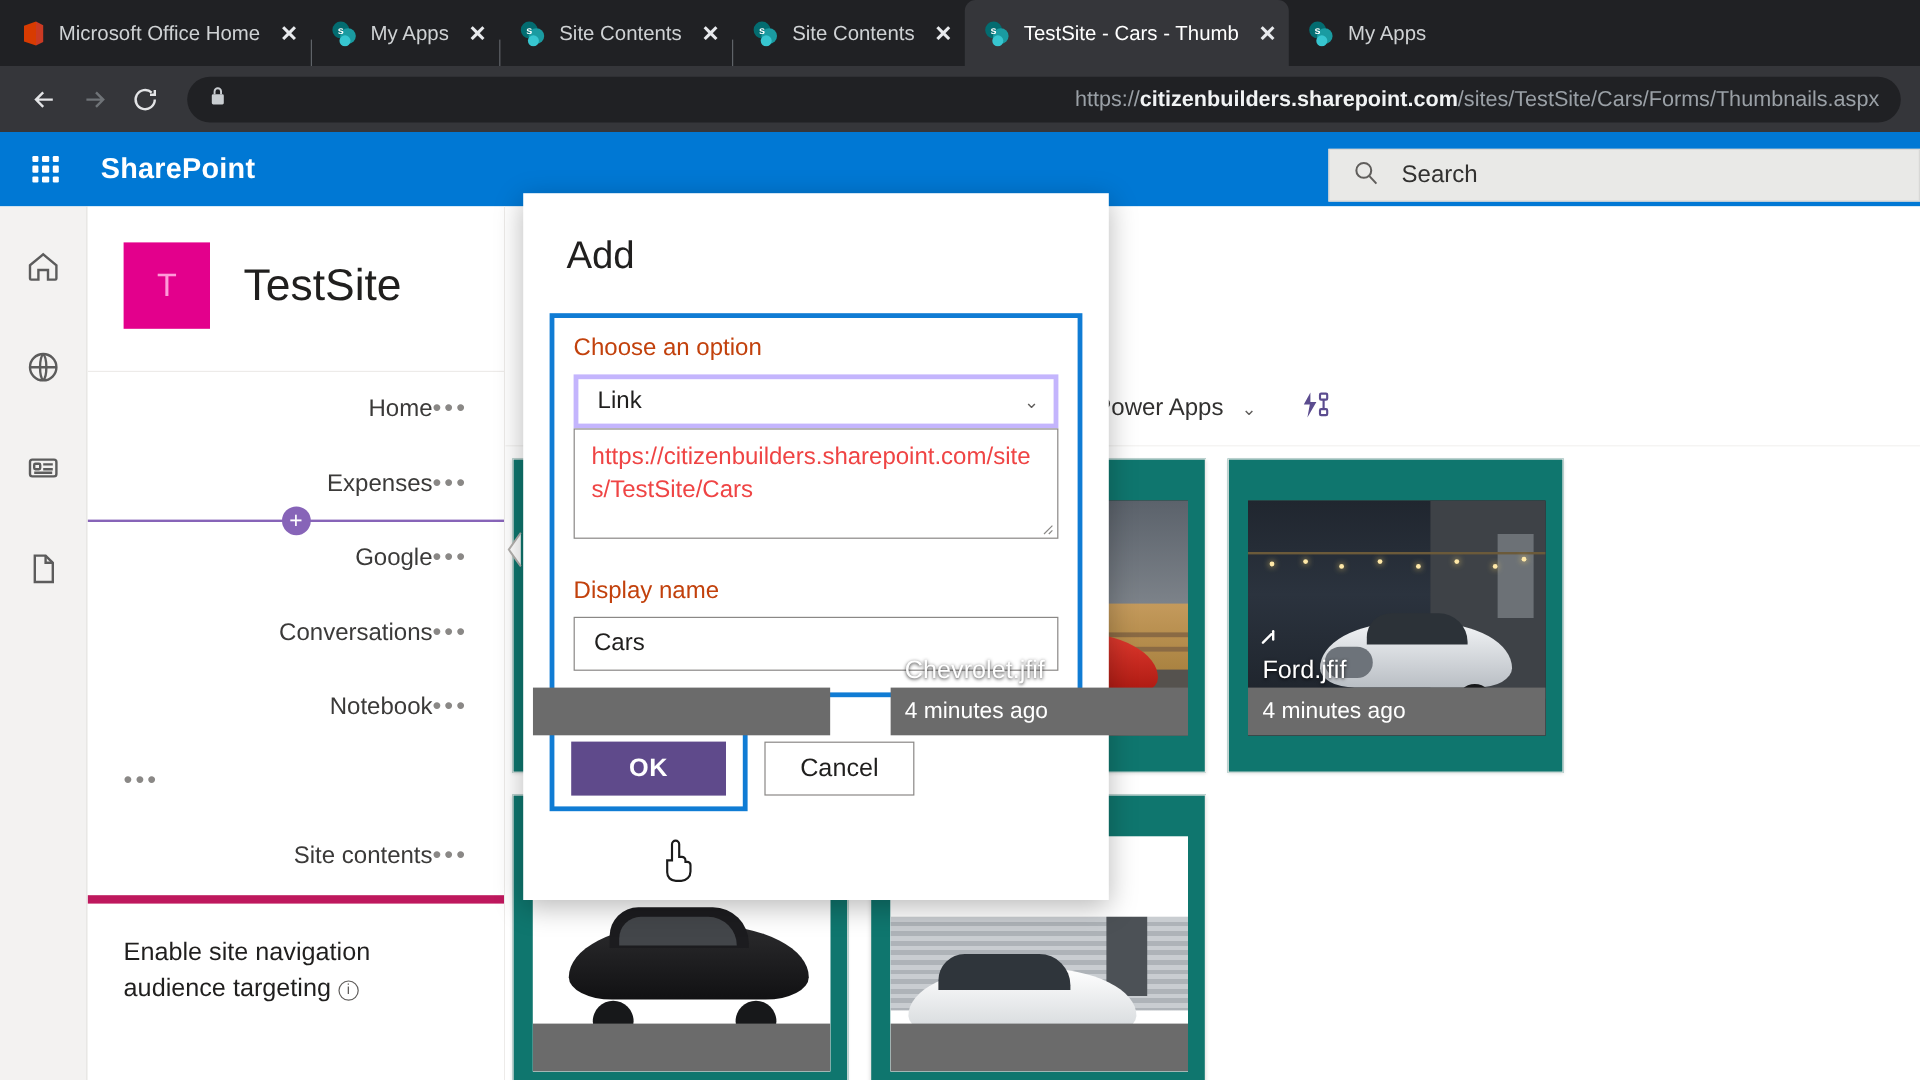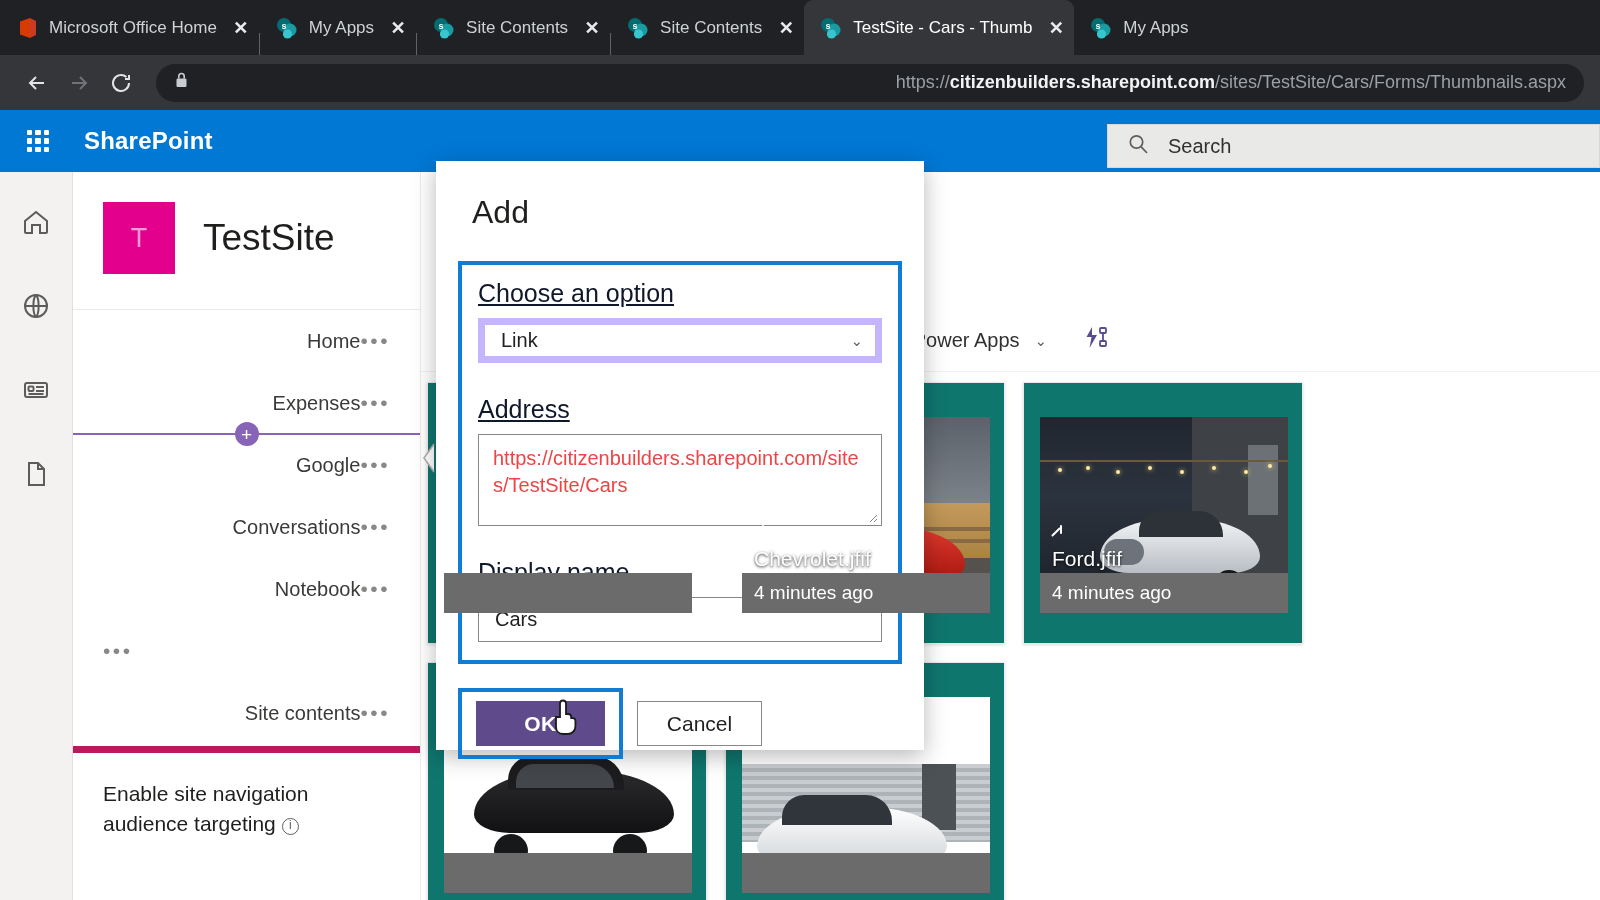--- a/index.html
+++ b/index.html
@@ -215,24 +215,24 @@
     position: absolute; left: 436px; top: 161px; width: 488px; height: 589px;
     background: #fff; box-shadow: 0 6px 22px rgba(0,0,0,.28);
     pointer-events: auto;
   }
   .dialog-title {
     font-size: 32px; color: #201f1e; padding: 33px 0 0 36px;
   }
   .hl-fields {
     margin: 30px 22px 0 22px; border: 4px solid #107cd4; padding: 14px 16px 18px 16px;
   }
-  .f-label { font-size: 25px; color: #0f172a; margin-bottom: 10px; text-decoration: underline; }
+  .f-label { font-size: 20px; color: #c2410c; margin-bottom: 10px; }
   .f-label.sp { margin-top: 32px; }
   .f-select {
-    height: 45px; border: 7px solid #c4b5fd; background: #fff;
+    height: 45px; border: 4px solid #c4b5fd; background: #fff;
     display: flex; align-items: center; padding: 0 12px 0 16px;
     font-size: 20px; color: #201f1e;
   }
   .f-select .v { flex: 1 1 auto; }
   .f-select .cv { color: #605e5c; font-size: 15px; }
   .f-textarea {
     border: 1px solid #8a8886; background: #fff; min-height: 92px;
     padding: 10px 14px; font-size: 20px; color: #ef4444; line-height: 1.35;
     position: relative; word-break: break-all;
   }
@@ -642,21 +642,20 @@
     <div class="dialog">
       <div class="dialog-title">Add</div>
 
       <div class="hl-fields">
         <div class="f-label">Choose an option</div>
         <div class="f-select">
           <span class="v">Link</span>
           <span class="cv">⌄</span>
         </div>
 
-        <div class="f-label sp">Address</div>
         <div class="f-textarea">
           <span>https://citizenbuilders.sharepoint.com/sites/TestSite/Cars</span>
           <span class="f-resize">
             <svg width="12" height="12" viewBox="0 0 12 12" stroke="#8a8886" stroke-width="1">
                 <path d="M11 4 4 11M11 8 8 11"></path>
               </svg>
           </span>
         </div>
 
         <div class="f-label sp">Display name</div>

